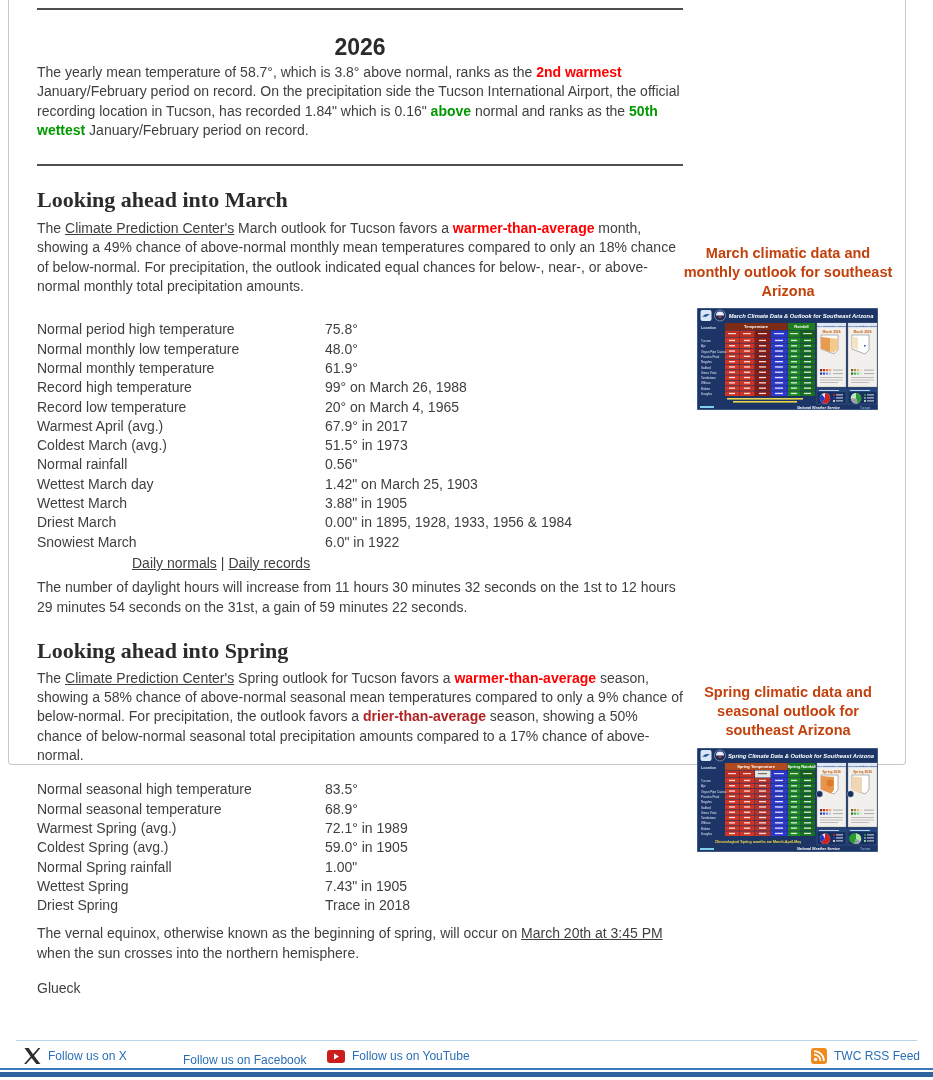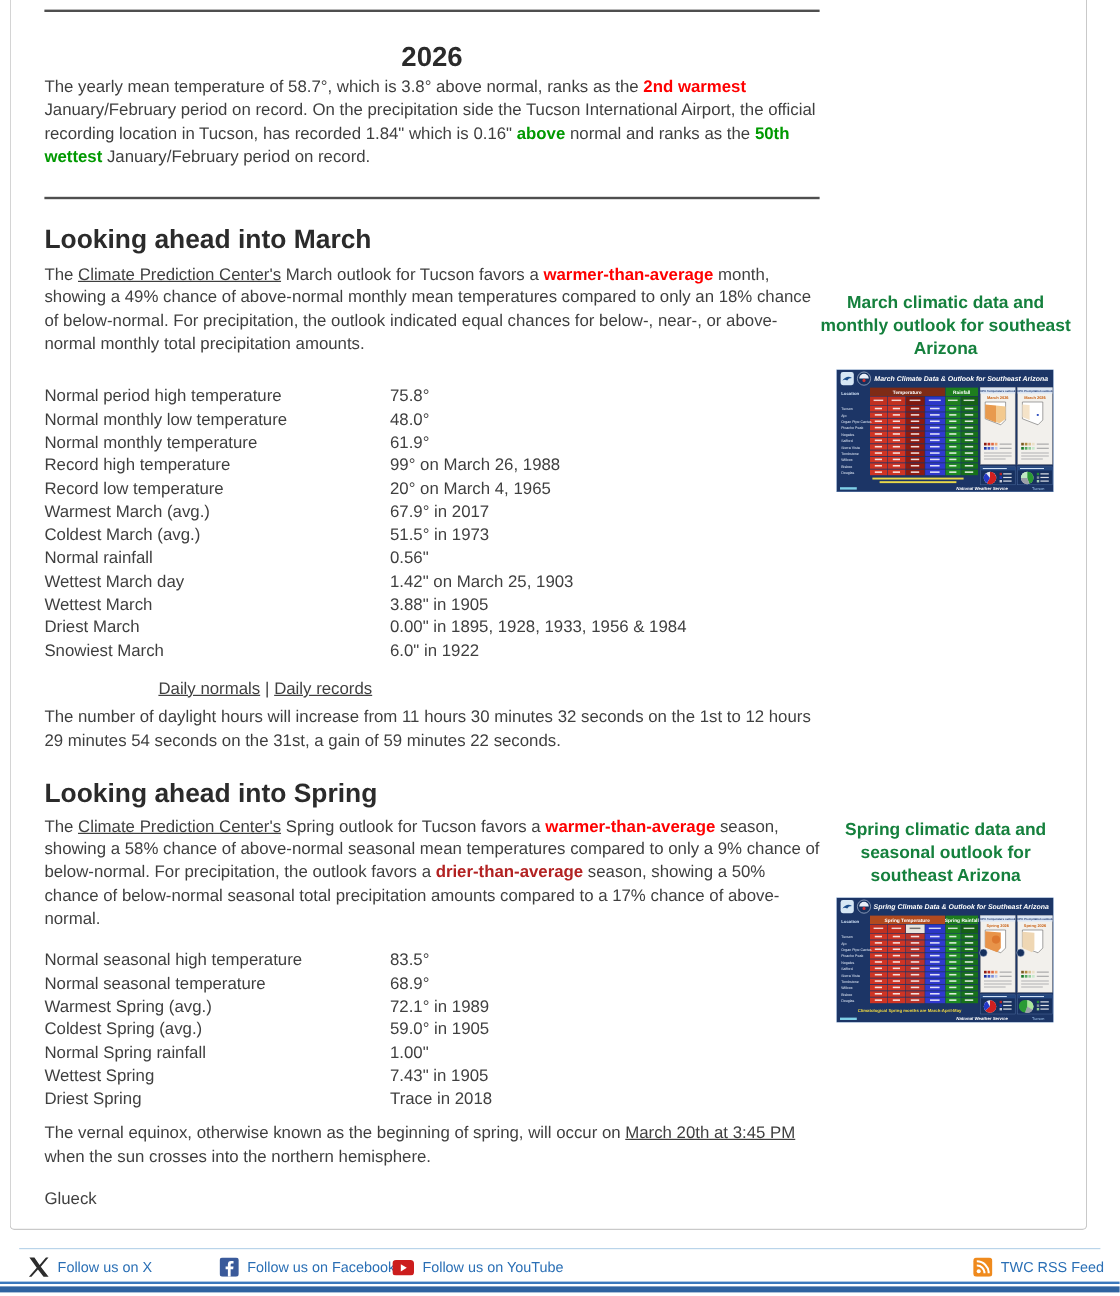--- a/index.html
+++ b/index.html
@@ -3,66 +3,66 @@
 <meta charset="utf-8">
 <style>
   * { box-sizing: border-box; }
   html,body { margin:0; padding:0; }
   body {
     width:933px; height:1080px; position:relative; overflow:hidden;
     background:#ffffff; font-family:"Liberation Sans", sans-serif;
     color:#3f3f3f; font-size:14px;
   }
   .content-box {
-    position:absolute; left:8px; top:0; width:898px; height:1025px;
+    position:absolute; left:8px; top:0; width:898px; height:765px;
     background:#fff; border:1px solid #c9c9c9; border-top:none;
     border-radius:0 0 4px 4px;
   }
   .main-col { position:absolute; left:28px; top:0; width:646px; }
   .rule { border:none; border-top:2px solid #4f4f4f; margin:0; }
   .rule-top { margin-top:8px; }
   .rule-mid { margin-top:24px; }
   .year-title { font-size:23px; line-height:26px; font-weight:bold; color:#2b2b2b;
     text-align:center; margin:24px 0 0; }
   p { margin:0; line-height:19.3px; }
   .intro-p { margin-top:3px; }
-  .section-h { font-size:22px; line-height:25px; font-weight:bold; color:#2b2b2b; margin:21px 0 0; }
+  .section-h { font-size:22px; line-height:25px; font-weight:bold; color:#2b2b2b; margin:21px 0 0;font-family:Liberation Serif, serif; }
   .section-p { margin-top:7px; }
   .hl-red   { color:#fe0000; font-weight:bold; }
   .hl-green { color:#009900; font-weight:bold; }
   .hl-dred  { color:#b22222; font-weight:bold; }
   a.inline-link { color:inherit; text-decoration:underline; cursor:pointer; }
   .data-table { margin-top:24px; }
   .data-table.spring { margin-top:15px; }
   .trow { line-height:19.3px; white-space:nowrap; }
   .tlabel { display:inline-block; width:288px; }
-  .table-links { margin-top:12px; margin-left:95px; line-height:19.3px; }
+  .table-links { margin-top:2px; margin-left:95px; line-height:19.3px; }
   .links-sep { padding:0 4px; }
   .daylight-p { margin-top:5px; }
   .spring-p { margin-top:6px; }
   .equinox-p { margin-top:9px; }
   .signature-p { margin-top:16px; }
 
   .sb-heading {
     position:absolute; width:210px; text-align:center; font-weight:bold;
-    font-size:14.5px; line-height:19px; color:#15803d;
+    font-size:14.5px; line-height:19px; color:#c2410c;
   }
   .sb-heading-march { left:674px; top:244px; }
   .sb-heading-spring { left:674px; top:683px; }
   .thumb { position:absolute; left:688px; width:181px; cursor:pointer; }
   .thumb-march { top:308px; height:102px; }
   .thumb-spring { top:748px; height:104px; }
   .thumb svg { display:block; }
 
   .footer-rule { position:absolute; left:16px; top:1040px; width:901px;
     border:none; border-top:1px solid #b9d4ea; margin:0; }
   .social { position:absolute; top:1046px; height:20px; display:flex; align-items:center; gap:7px; }
   .social span { color:#2a6fb5; font-size:12px; white-space:nowrap; }
   .g-x  { left:23px; }
-  .g-fb { left:183px; }
+  .g-fb { left:183px;flex-direction:column; }
   .g-yt { left:327px;align-items:center; }
   .g-rss{ right:13px; }
   .bar1 { position:absolute; left:0; top:1068px; width:933px; height:2px; background:#3a78bc; }
   .bar2 { position:absolute; left:0; top:1072px; width:933px; height:5px; background:#2f63a0; }
 
   .st-title { font:italic bold 5.8px "Liberation Sans",sans-serif; fill:#ffffff; }
   .st-hdr   { font:bold 4px "Liberation Sans",sans-serif; fill:#ffffff; }
   .st-loc   { font:3px "Liberation Sans",sans-serif; fill:#dfe8f6; }
   .st-lochdr{ font:bold 3.6px "Liberation Sans",sans-serif; fill:#cfe0f5; }
   .st-panelh{ font:bold 2.4px "Liberation Sans",sans-serif; fill:#16336e; }
@@ -88,21 +88,21 @@
     <h2 class="section-h">Looking ahead into March</h2>
 
     <p class="section-p"><span>The </span><a class="inline-link">Climate Prediction Center's</a><span> March outlook for Tucson favors a </span><span class="hl-red">warmer-than-average</span><span> month, showing a 49% chance of above-normal monthly mean temperatures compared to only an 18% chance of below-normal. For precipitation, the outlook indicated equal chances for below-, near-, or above-normal monthly total precipitation amounts.</span></p>
 
     <div class="data-table">
       <div class="trow"><span class="tlabel">Normal period high temperature</span><span class="tval">75.8°</span></div>
       <div class="trow"><span class="tlabel">Normal monthly low temperature</span><span class="tval">48.0°</span></div>
       <div class="trow"><span class="tlabel">Normal monthly temperature</span><span class="tval">61.9°</span></div>
       <div class="trow"><span class="tlabel">Record high temperature</span><span class="tval">99° on March 26, 1988</span></div>
       <div class="trow"><span class="tlabel">Record low temperature</span><span class="tval">20° on March 4, 1965</span></div>
-      <div class="trow"><span class="tlabel">Warmest March (avg.)</span><span class="tval">67.9° in 2017</span></div>
+      <div class="trow"><span class="tlabel">Warmest April (avg.)</span><span class="tval">67.9° in 2017</span></div>
       <div class="trow"><span class="tlabel">Coldest March (avg.)</span><span class="tval">51.5° in 1973</span></div>
       <div class="trow"><span class="tlabel">Normal rainfall</span><span class="tval">0.56"</span></div>
       <div class="trow"><span class="tlabel">Wettest March day</span><span class="tval">1.42" on March 25, 1903</span></div>
       <div class="trow"><span class="tlabel">Wettest March</span><span class="tval">3.88" in 1905</span></div>
       <div class="trow"><span class="tlabel">Driest March</span><span class="tval">0.00" in 1895, 1928, 1933, 1956 &amp; 1984</span></div>
       <div class="trow"><span class="tlabel">Snowiest March</span><span class="tval">6.0" in 1922</span></div>
     </div>
 
     <div class="table-links"><a class="inline-link">Daily normals</a><span class="links-sep">|</span><a class="inline-link">Daily records</a></div>
 

